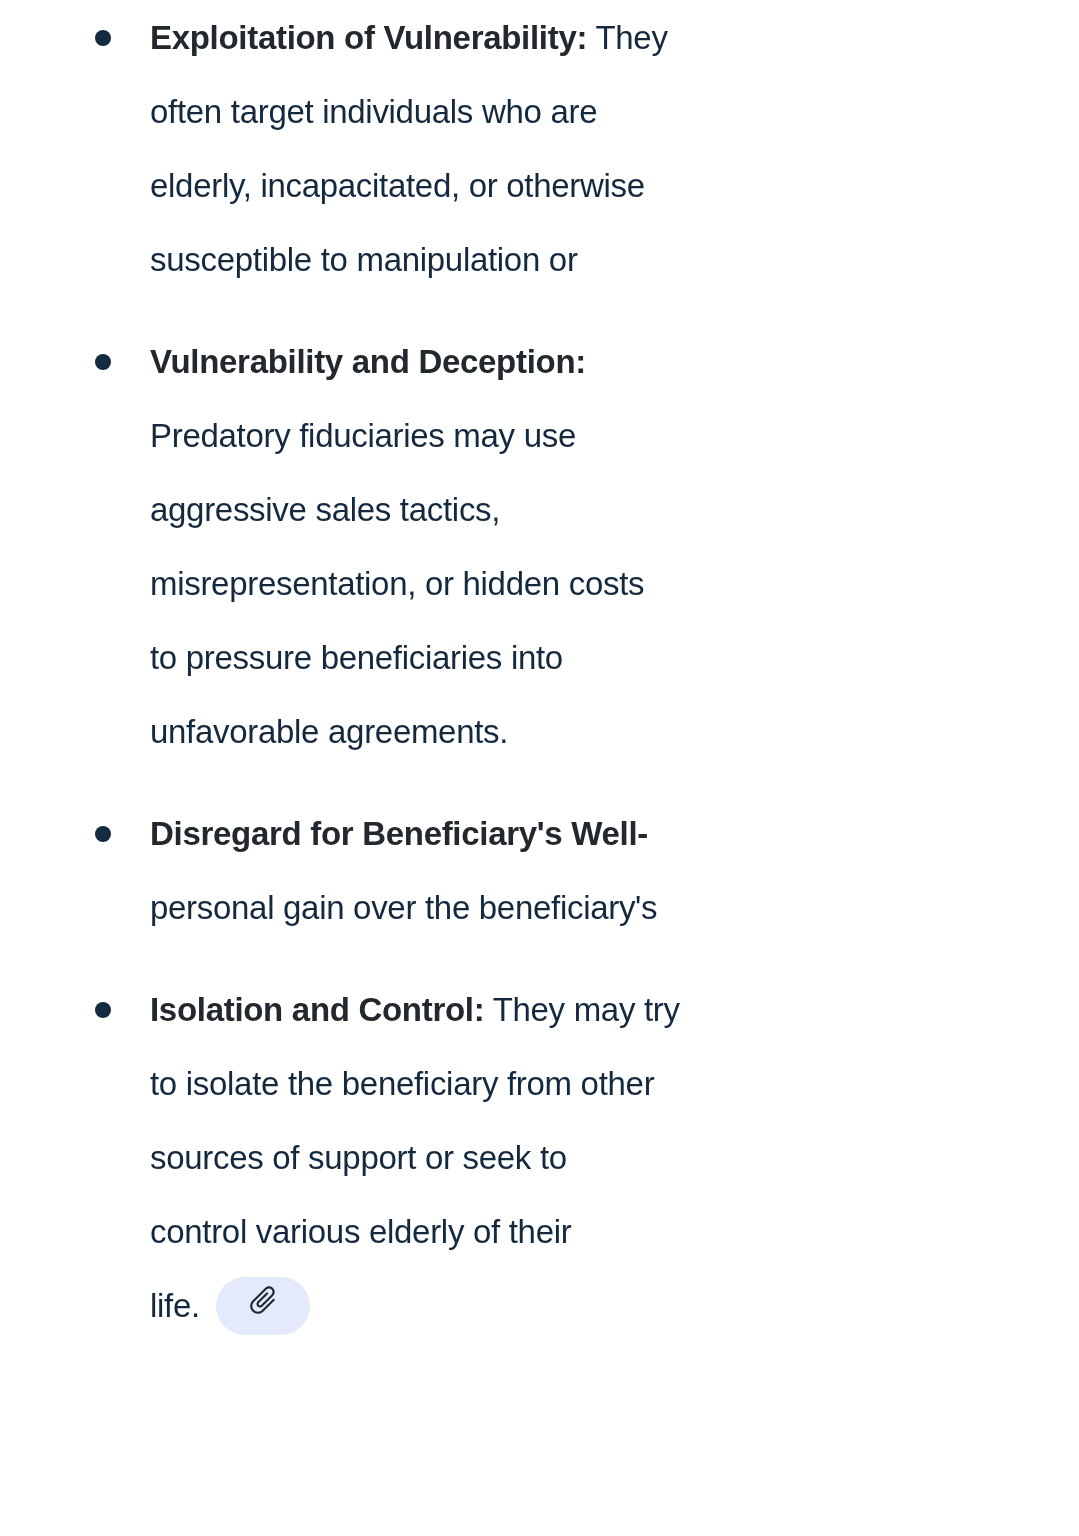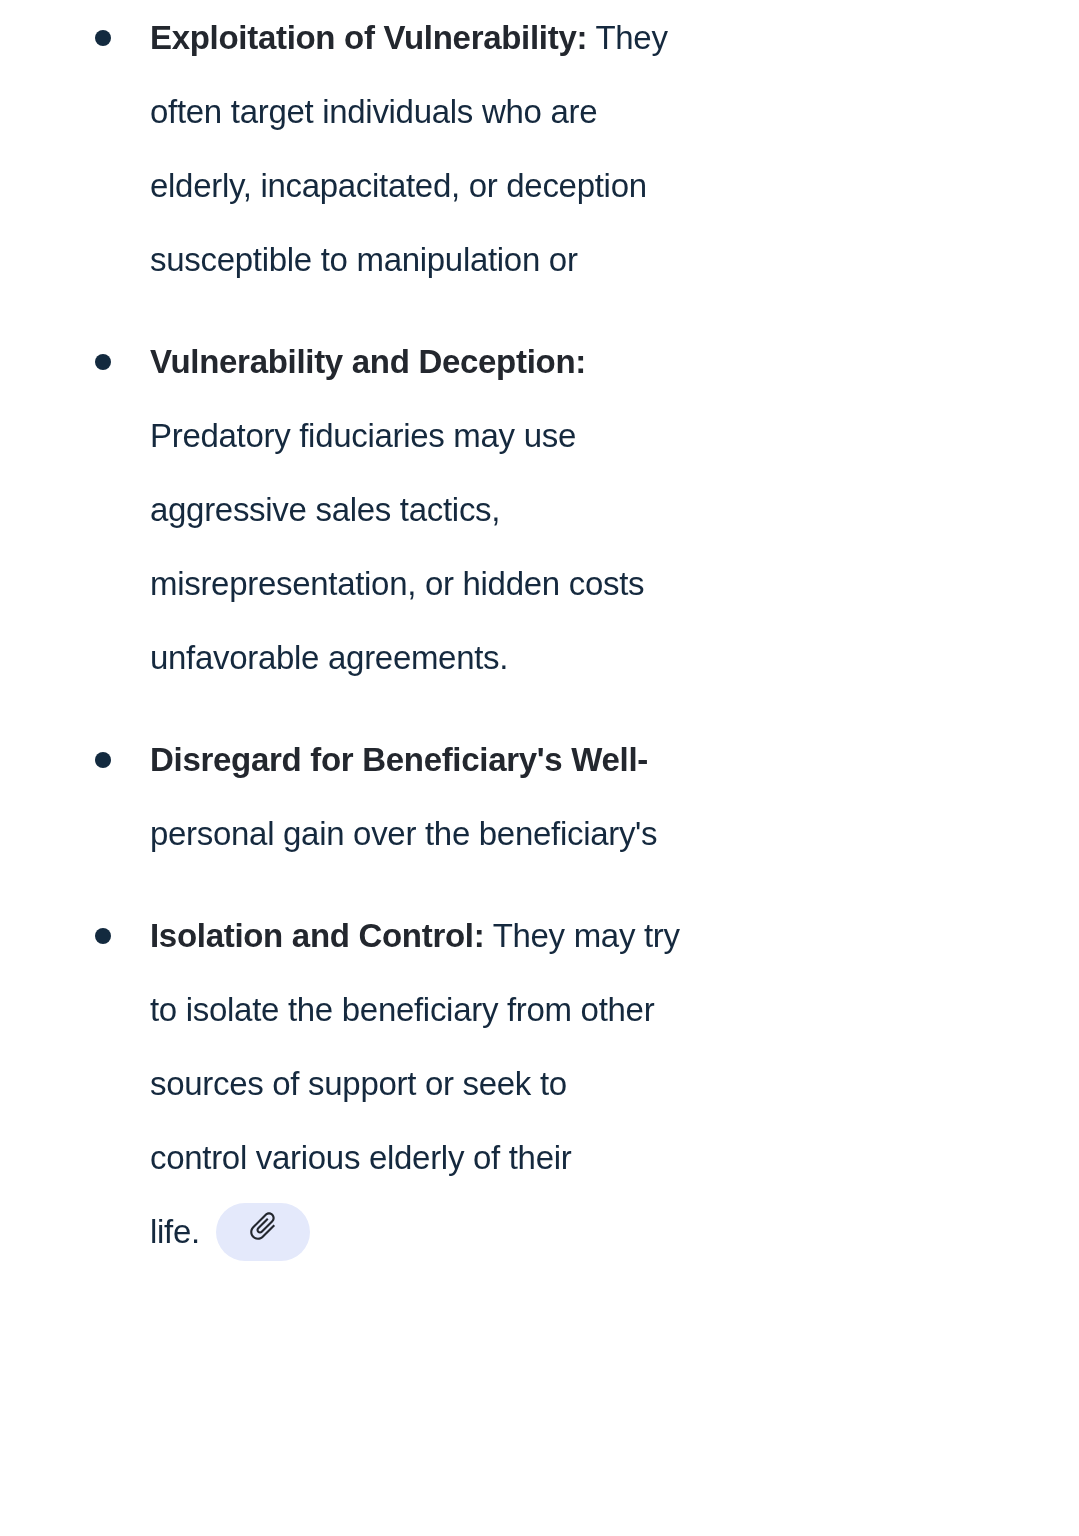--- a/index.html
+++ b/index.html
@@ -68,29 +68,30 @@
 </style>
 </head>
 <body>
 
 <div class="content">
   <ul class="bullet-list">
       <li class="item">
         <span class="dot"></span>
         <div class="line"><span class="seg bold">Exploitation of Vulnerability:</span><span class="seg"> They</span></div>
         <div class="line"><span class="seg">often target individuals who are</span></div>
-        <div class="line"><span class="seg">elderly, incapacitated, or deception</span></div>
+        <div class="line"><span class="seg">elderly, incapacitated, or otherwise</span></div>
         <div class="line"><span class="seg">susceptible to manipulation or</span></div>
       </li>
       <li class="item">
         <span class="dot"></span>
         <div class="line"><span class="seg bold">Vulnerability and Deception:</span></div>
         <div class="line"><span class="seg">Predatory fiduciaries may use</span></div>
         <div class="line"><span class="seg">aggressive sales tactics,</span></div>
         <div class="line"><span class="seg">misrepresentation, or hidden costs</span></div>
+        <div class="line"><span class="seg">to pressure beneficiaries into</span></div>
         <div class="line"><span class="seg">unfavorable agreements.</span></div>
       </li>
       <li class="item">
         <span class="dot"></span>
         <div class="line"><span class="seg bold">Disregard for Beneficiary's Well-</span></div>
         <div class="line"><span class="seg">personal gain over the beneficiary's</span></div>
       </li>
       <li class="item">
         <span class="dot"></span>
         <div class="line"><span class="seg bold">Isolation and Control:</span><span class="seg"> They may try</span></div>

